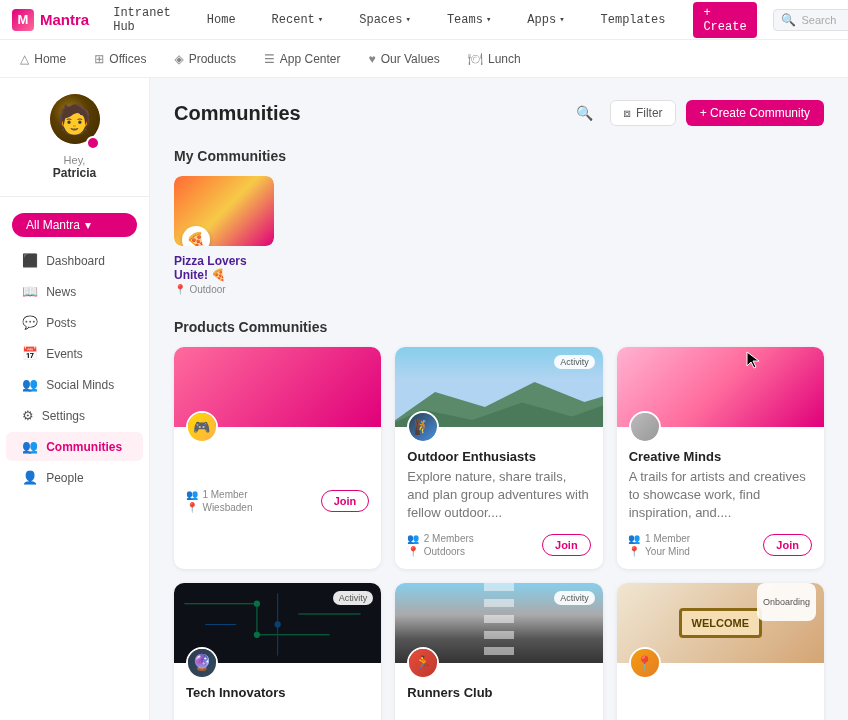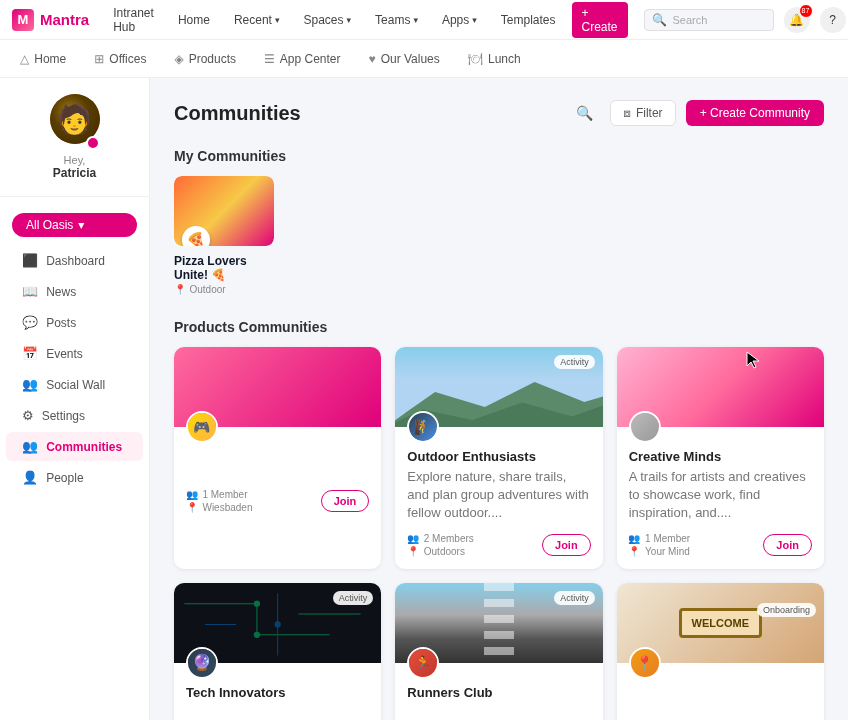--- a/index.html
+++ b/index.html
@@ -29,22 +29,23 @@
       background: linear-gradient(135deg, #e0007a, #ff6b9d);
       color: white;
       width: 22px; height: 22px;
       border-radius: 4px;
       display: flex; align-items: center; justify-content: center;
       font-size: 13px; font-weight: 900;
     }
     .top-nav-links {
       display: flex;
       align-items: center;
-      gap: 8px;
+      gap: 20px;
       flex: 1;
+      font-family: Liberation Mono, monospace;
     }
     .top-nav-link {
       padding: 4px 8px;
       border-radius: 4px;
       cursor: pointer;
       font-size: 12px;
       color: #444;
       display: flex; align-items: center; gap: 3px;
     }
     .top-nav-link .caret { font-size: 9px; }
@@ -274,21 +275,21 @@
       width: 28px; height: 28px;
       background: white;
       border-radius: 50%;
       display: flex; align-items: center; justify-content: center;
       font-size: 16px;
       box-shadow: 0 2px 4px rgba(0,0,0,0.2);
     }
     .my-community-name {
       font-size: 12px;
       font-weight: 600;
-      color: #0f172a;
+      color: #4c1d95;
       margin-top: 8px;
     }
     .my-community-location {
       font-size: 10px;
       color: #888;
       display: flex; align-items: center; gap: 3px;
       margin-top: 2px;
     }
 
     
@@ -325,23 +326,23 @@
       position: absolute;
       top: 8px; right: 8px;
       background: rgba(255,255,255,0.9);
       padding: 2px 6px;
       border-radius: 8px;
       font-size: 9px;
       color: #555;
     }
     .card-onboarding-badge {
       position: absolute;
-      top: 20px; right: 8px;
+      top: 0; right: 8px;
       background: rgba(255,255,255,0.9);
-      padding: 2px 6px;
+      padding: 14px 6px;
       border-radius: 8px;
       font-size: 9px;
       color: #555;
     }
     .card-avatar {
       position: absolute;
       bottom: -16px; left: 12px;
       width: 32px; height: 32px;
       border-radius: 50%;
       border: 2px solid white;
@@ -603,42 +604,42 @@
       <div style="position:relative; margin-bottom:4px;">
         <div class="sidebar-avatar">
           <div class="sidebar-avatar-img" style="background: radial-gradient(circle at 40% 35%, #8B6914 10%, #5a3e00 40%, #3d2800 100%); display:flex; align-items:center; justify-content:center; font-size:28px;">🧑</div>
         </div>
         <div class="sidebar-badge" style="position:absolute; bottom:0; right:0; width:14px; height:14px; background:#e0007a; border-radius:50%; border:2px solid white;"></div>
       </div>
       <div class="sidebar-greeting">Hey,</div>
       <div class="sidebar-name">Patricia</div>
     </div>
     <div class="all-feeds-btn">
-      <span>All Oasis</span>
+      <span>All Mantra</span>
       <span>▾</span>
     </div>
     <div class="sidebar-nav-item">
       <span class="nav-icon">⬛</span>
       <span>Dashboard</span>
     </div>
     <div class="sidebar-nav-item">
       <span class="nav-icon">📖</span>
       <span>News</span>
     </div>
     <div class="sidebar-nav-item">
       <span class="nav-icon">💬</span>
       <span>Posts</span>
     </div>
     <div class="sidebar-nav-item">
       <span class="nav-icon">📅</span>
       <span>Events</span>
     </div>
     <div class="sidebar-nav-item">
       <span class="nav-icon">👥</span>
-      <span>Social Wall</span>
+      <span>Social Minds</span>
     </div>
     <div class="sidebar-nav-item">
       <span class="nav-icon">⚙</span>
       <span>Settings</span>
     </div>
     <div class="sidebar-nav-item active">
       <span class="nav-icon" style="color:#e0007a;">👥</span>
       <span style="color:#e0007a; font-weight:600;">Communities</span>
     </div>
     <div class="sidebar-nav-item">

